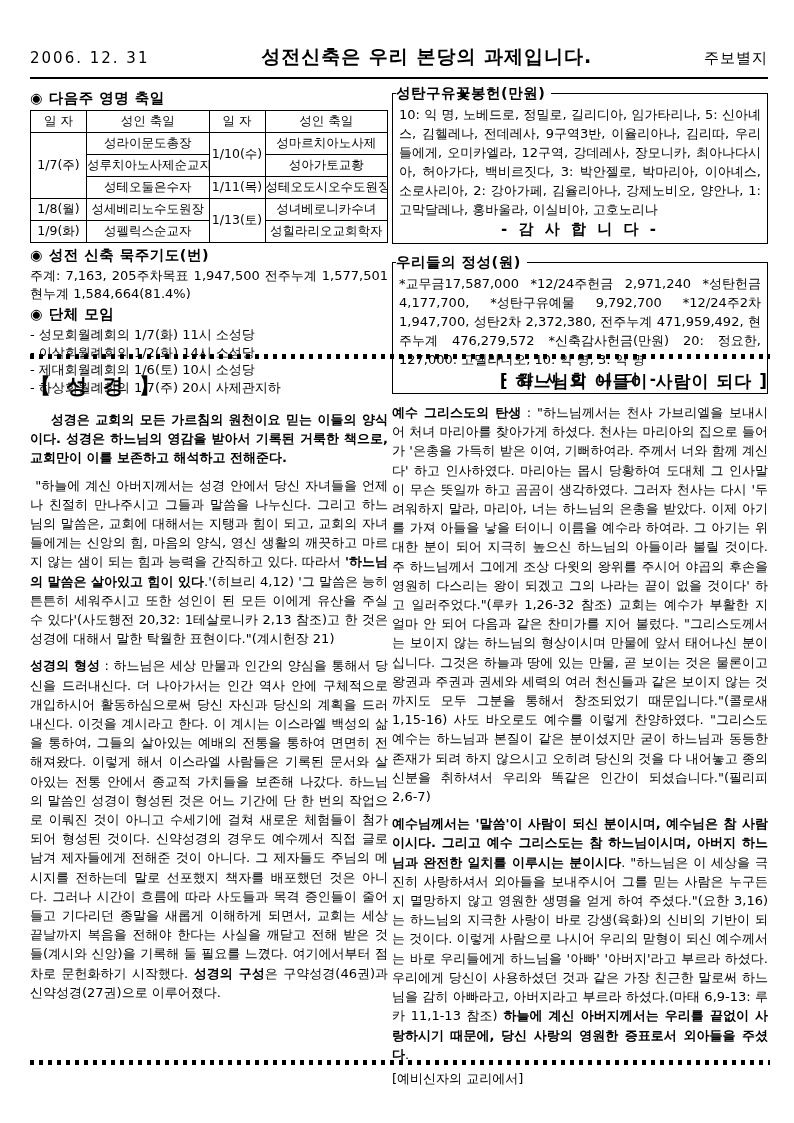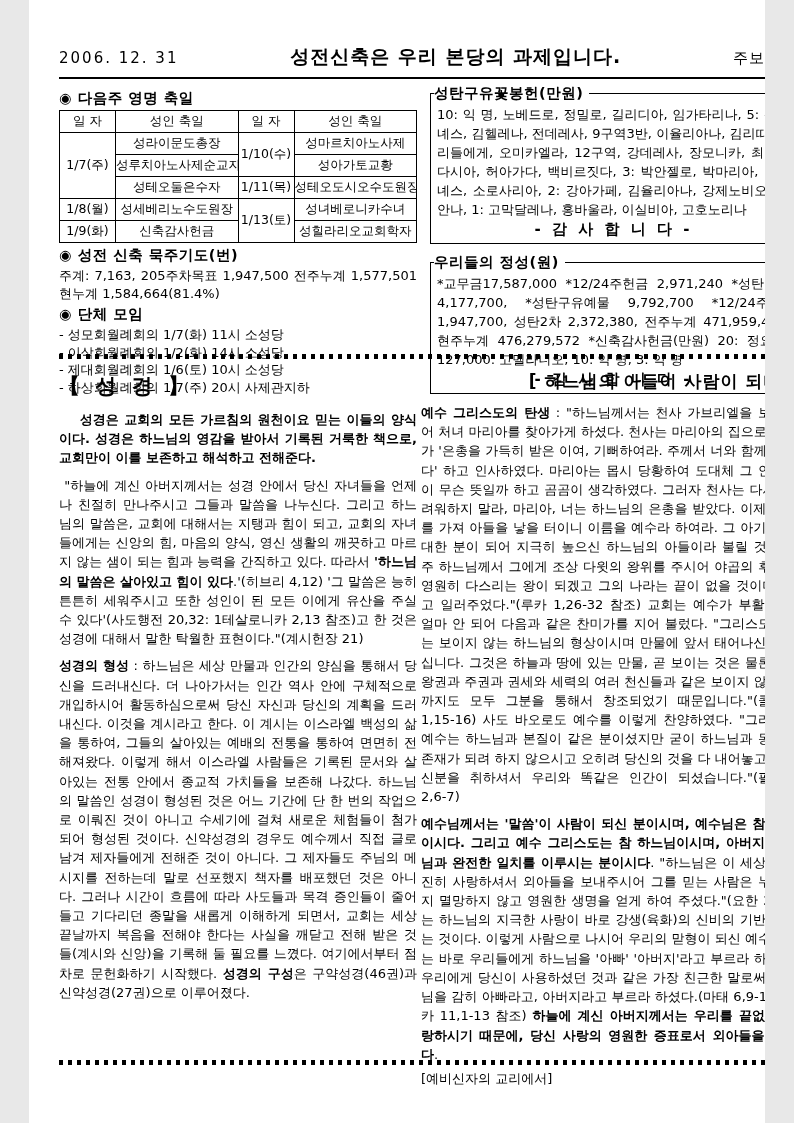--- a/index.html
+++ b/index.html
@@ -1,35 +1,35 @@
 <!DOCTYPE html>
 <html><head>
 <meta charset="utf-8">
 <style>
   html,body{margin:0;padding:0;background:#e8e8e8;}
-  .page{position:relative;width:736px;height:1123px;background:#ffffff;margin:0 auto;
+  .page{position:relative;width:794px;height:1123px;background:#ffffff;margin:0 auto;
         font-family:"DejaVu Sans",sans-serif;color:#000;overflow:hidden;}
   
   .header{position:absolute;left:30px;top:44px;width:738px;display:flex;align-items:baseline;
           border-bottom:2px solid #000;padding-bottom:7px;}
   .header .date{font-size:15px;letter-spacing:2px;white-space:nowrap;}
   .header .title{flex:1;text-align:center;font-size:19px;font-weight:700;letter-spacing:1px;white-space:nowrap;}
   .header .tag{font-size:15px;letter-spacing:1px;white-space:nowrap;}
   
   .left-top{position:absolute;left:30px;top:86px;width:358px;}
   .right-top{position:absolute;left:392px;top:84px;width:376px;}
   .sec-heading{font-size:14.5px;font-weight:700;margin:3px 0 2px 0;letter-spacing:0.5px;}
   table.feast{border-collapse:collapse;width:100%;table-layout:fixed;}
   table.feast td,table.feast th{border:1.6px solid #000;text-align:center;font-size:12.5px;
         padding:1px 0;height:19px;font-weight:400;overflow:hidden;white-space:nowrap;margin-top:24px;}
   table.feast .c-date{width:55px;}
   .info-text{font-size:13px;line-height:17.5px;text-align:justify;}
   .meeting-line{font-size:13px;line-height:17.6px;white-space:nowrap;}
   
-  fieldset.box{border:1.6px solid #000;padding:2px 6px 4px 6px;margin:0 0 9px 9px;}
+  fieldset.box{border:1.6px solid #000;padding:2px 6px 4px 6px;margin:0 0 9px 0;}
   fieldset.box legend{font-weight:700;font-size:14.5px;padding:0 6px 0 0;margin-left:-3px;letter-spacing:0.5px;}
   .box-body{font-size:13px;line-height:19px;text-align:justify;}
   .thanks{font-weight:700;text-align:center;font-size:15px;letter-spacing:3px;margin-top:1px;}
   
   .dots{position:absolute;left:30px;width:740px;height:5px;
         background:repeating-linear-gradient(to right,#000 0 4px,transparent 4px 9px);}
   .dots-mid{top:354px;}
   .dots-bottom{top:1060px;}
   
   .left-article{position:absolute;left:30px;top:372px;width:358px;}
@@ -80,21 +80,21 @@
           <td>성테오도시오수도원장</td>
         </tr>
         <tr>
           <td>1/8(월)</td>
           <td>성세베리노수도원장</td>
           <td rowspan="2">1/13(토)</td>
           <td>성녀베로니카수녀</td>
         </tr>
         <tr>
           <td>1/9(화)</td>
-          <td>신축감사헌금</td>
+          <td>성펠릭스순교자</td>
           <td>성힐라리오교회학자</td>
         </tr>
       </tbody>
     </table>
     <div class="sec-heading">◉ 성전 신축 묵주기도(번)</div>
     <div class="info-text">주계: 7,163, 205주차목표 1,947,500  전주누계 1,577,501 현누계 1,584,664(81.4%)</div>
     <div class="sec-heading">◉ 단체 모임</div>
     <div>
       <div class="meeting-line">- 성모회월례회의 1/7(화) 11시 소성당</div>
       <div class="meeting-line">- 이삭회월례회의 1/2(화) 14시 소성당</div>

